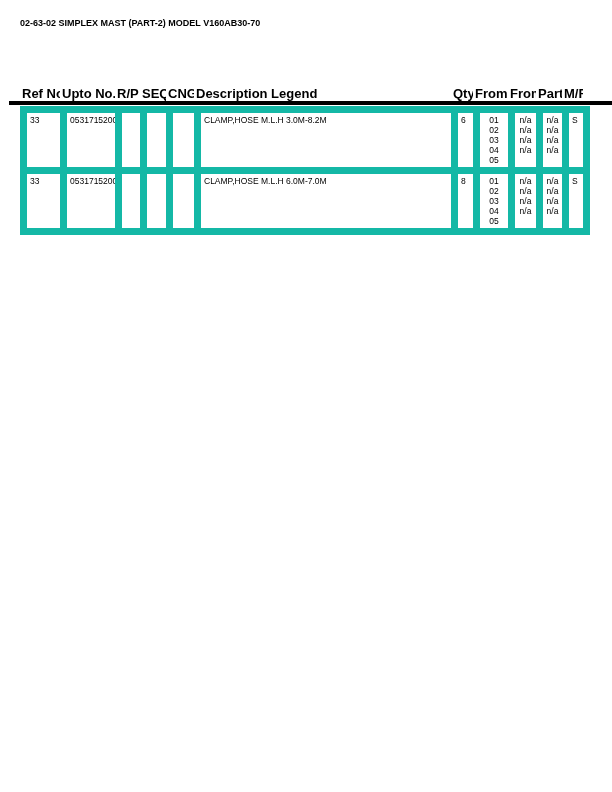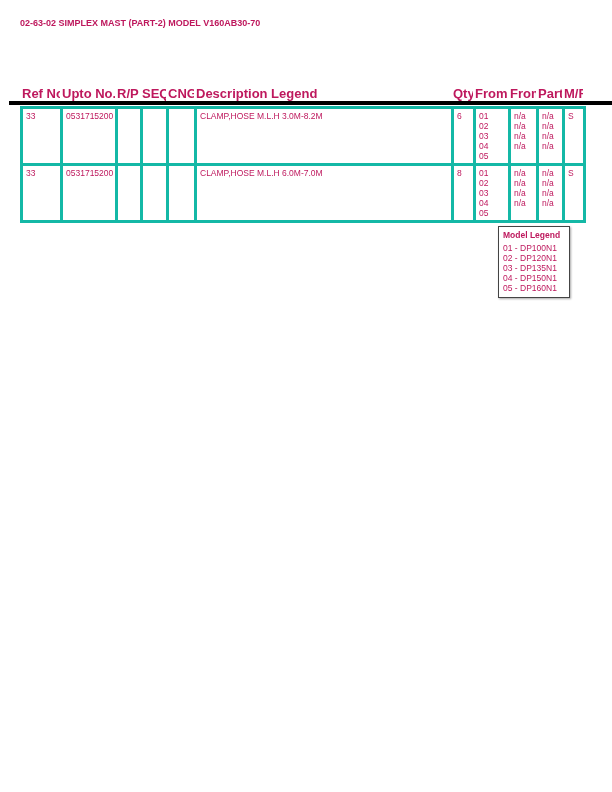--- a/index.html
+++ b/index.html
@@ -2,21 +2,21 @@
 <html><head>
 <meta charset="utf-8">
 <style>
   * { margin:0; padding:0; box-sizing:border-box; }
   html,body { background:#fff; }
   .page {
     position:relative;
     width:612px; height:792px;
     background:#ffffff;
     font-family:"Liberation Sans", sans-serif;
-    color:#be185d;
+    color:#000000;
     overflow:hidden;
   }
   .doc-title {
     position:absolute; left:20px; top:18px;
     font-size:9px; font-weight:bold; white-space:nowrap;
   }
   .breadcrumb {
     position:absolute; left:20px; top:41px; width:577px;
     font-size:9px; font-weight:bold; line-height:11px;
   }
@@ -25,25 +25,25 @@
   .headers-table th {
     font-size:13px; font-weight:bold; text-align:left;
     padding:0 2px; white-space:nowrap; overflow:hidden;
   }
   .thick-rule {
     position:absolute; left:9px; top:101px;
     width:603px; height:4px; background:#000;
   }
   .parts-table { position:absolute; left:20px; top:106px; }
   .parts-table td {
-    border:3px solid #14b8a6; vertical-align:top;
+    border:7px solid #14b8a6; vertical-align:top;
     font-size:8.5px; line-height:10px; padding:2px 3px;
     overflow:hidden;
   }
-  .stack div { min-height:10px; }
+  .stack div { min-height:10px;text-align:center; }
   .legend {
     position:absolute; left:498px; top:226px; width:72px;
     border:1px solid #444; background:#fff;
     padding:3px 4px 4px 4px;
     font-size:8.5px; line-height:10px;
     box-shadow:1px 1px 2px rgba(0,0,0,0.35);
   }
   .legend-title { font-weight:bold; margin-bottom:3px; white-space:nowrap; }
   .legend-item { white-space:nowrap; }
 </style>
@@ -157,22 +157,14 @@
         <div>n/a</div>
         <div>n/a</div>
         <div>n/a</div>
         <div>n/a</div>
       </td>
       <td>S</td>
     </tr>
   </tbody>
     </table>
 
-  <div class="legend">
-    <div class="legend-title">Model Legend</div>
-    <div class="legend-item">01 - DP100N1</div>
-    <div class="legend-item">02 - DP120N1</div>
-    <div class="legend-item">03 - DP135N1</div>
-    <div class="legend-item">04 - DP150N1</div>
-    <div class="legend-item">05 - DP160N1</div>
-  </div>
 
 </div>
 
 </body></html>

